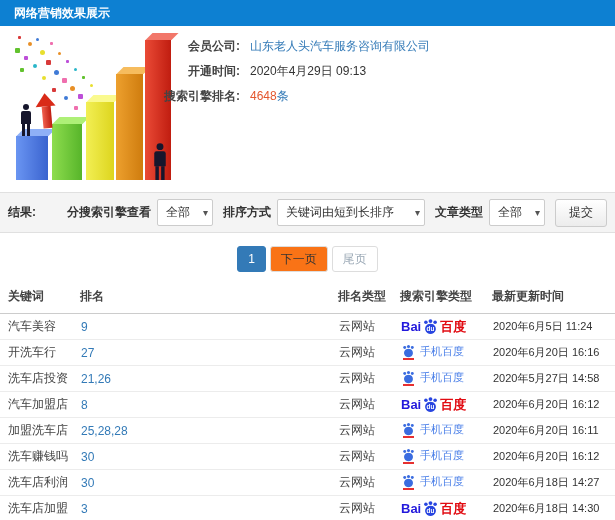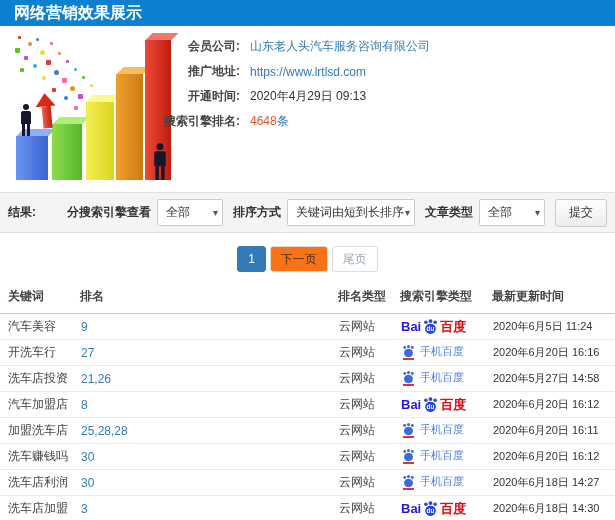--- a/index.html
+++ b/index.html
@@ -5,21 +5,21 @@
   * { box-sizing: border-box; }
   html,body { margin:0; padding:0; }
   body {
     width:615px; height:520px; overflow:hidden; position:relative;
     background:#fff; color:#333;
     font-family:"Liberation Sans","DejaVu Sans",sans-serif; font-size:12px;
   }
 
   
   .header-bar { height:26px; background:#0d80d2; color:#fff; line-height:26px;
-    padding-left:14px; font-size:16px; font-weight:bold; }
+    padding-left:14px; font-size:12px; font-weight:bold; }
 
   
   .info-section { position:relative; height:166px; }
 
   
   .hero { position:absolute; left:6px; top:4px; width:170px; height:158px; }
   .bar { position:absolute; bottom:8px; }
   .bar::before { content:""; position:absolute; left:3.5px; top:-7px; width:100%; height:7px; transform:skewX(-45deg); }
   .bar-blue   { left:10px;  width:32px; height:44px;  background:linear-gradient(90deg,#6a95f2,#3a63cf); }
   .bar-blue::before   { background:#8fb0f7; }
@@ -59,22 +59,22 @@
 
   
   .filter-bar { height:41px; background:#f4f4f4; border-top:1px solid #e0e0e0; border-bottom:1px solid #e0e0e0;
     display:flex; align-items:center; padding:0 8px; }
   .result-label { font-weight:bold; color:#333; }
   .filter-spacer { flex:1; }
   .filter-label { font-weight:bold; color:#333; margin:0 6px 0 10px; white-space:nowrap; }
   .fake-select { position:relative; background:#fff; border:1px solid #ccc; border-radius:2px; height:27px;
     line-height:25px; padding:0 16px 0 8px; color:#333; white-space:nowrap; cursor:default; }
   .fake-select::after { content:"▾"; position:absolute; right:4px; top:0; color:#555; font-size:10px; }
-  .sel-small { width:66px; }
-  .sel-large { width:128px;font-family:Liberation Serif, serif; }
+  .sel-small { width:56px; }
+  .sel-large { width:148px;font-family:Liberation Serif, serif; }
   .submit-btn { height:28px; padding:0 13px; margin-left:10px; background:linear-gradient(#fff,#ececec);
     border:1px solid #ccc; border-radius:3px; color:#333; font-size:12px; cursor:pointer;
     font-family:"Liberation Sans","DejaVu Sans",sans-serif; }
 
   
   .pagination { display:flex; justify-content:center; gap:4px; margin:13px 0 12px; }
   .page-btn { min-width:26px; height:26px; line-height:24px; padding:0 10px; text-align:center;
     border:1px solid #ddd; border-radius:3px; background:#fff; color:#337ab7; cursor:pointer; }
   .page-btn.active { background:#337ab7; border-color:#337ab7; color:#fff; }
   .page-btn.next { background:#f97316; color:#333; }
@@ -161,24 +161,20 @@
         </div>
     </div>
   </div>
 
   <div class="info-rows">
     <div class="info-row">
       <span class="info-label">会员公司:</span>
       <a class="info-link" href="#">山东老人头汽车服务咨询有限公司</a>
     </div>
     <div class="info-row">
-      <span class="info-label">推广地址:</span>
-      <a class="info-link" href="#">https://www.lrtlsd.com</a>
-    </div>
-    <div class="info-row">
       <span class="info-label">开通时间:</span>
       <span class="info-text">2020年4月29日 09:13</span>
     </div>
     <div class="info-row">
       <span class="info-label">搜索引擎排名:</span>
       <span>
         <span class="count-num">4648</span><span class="count-unit">条</span>
       </span>
     </div>
   </div>

